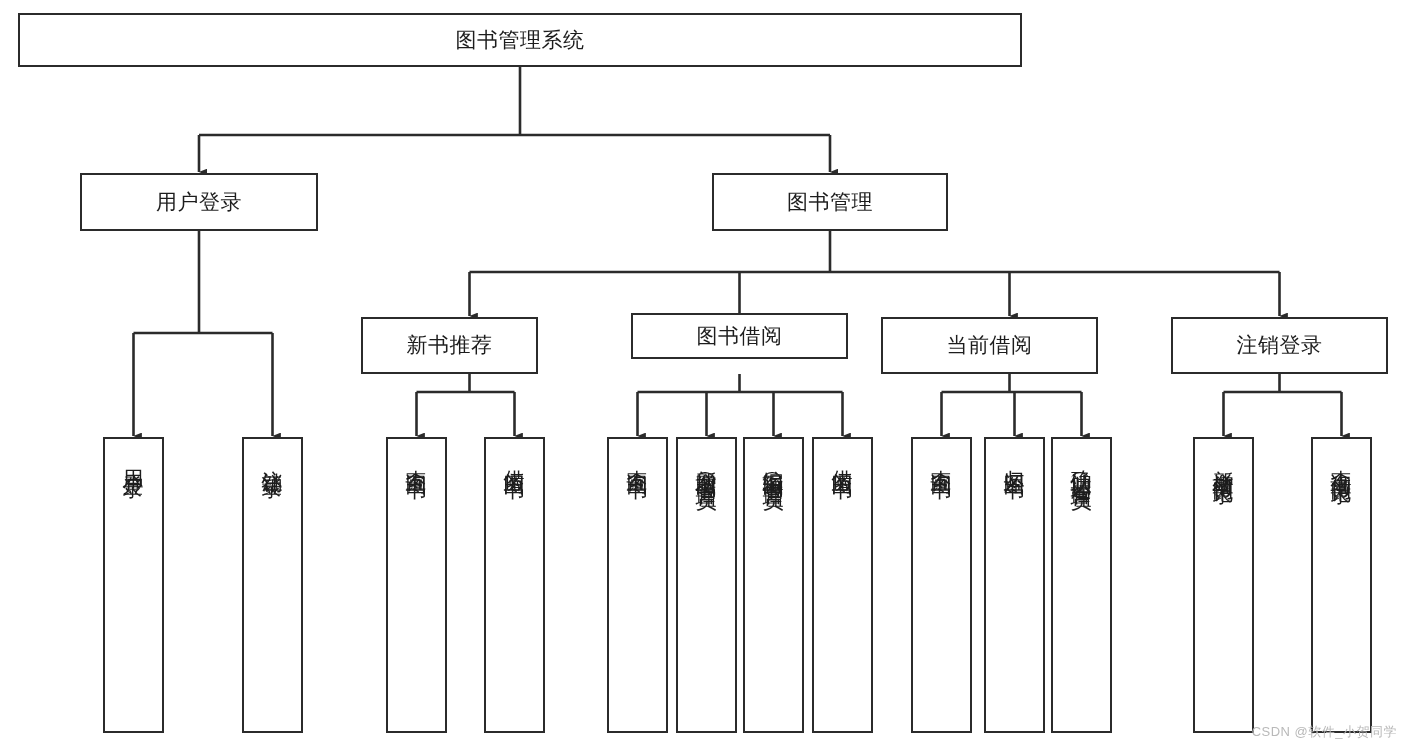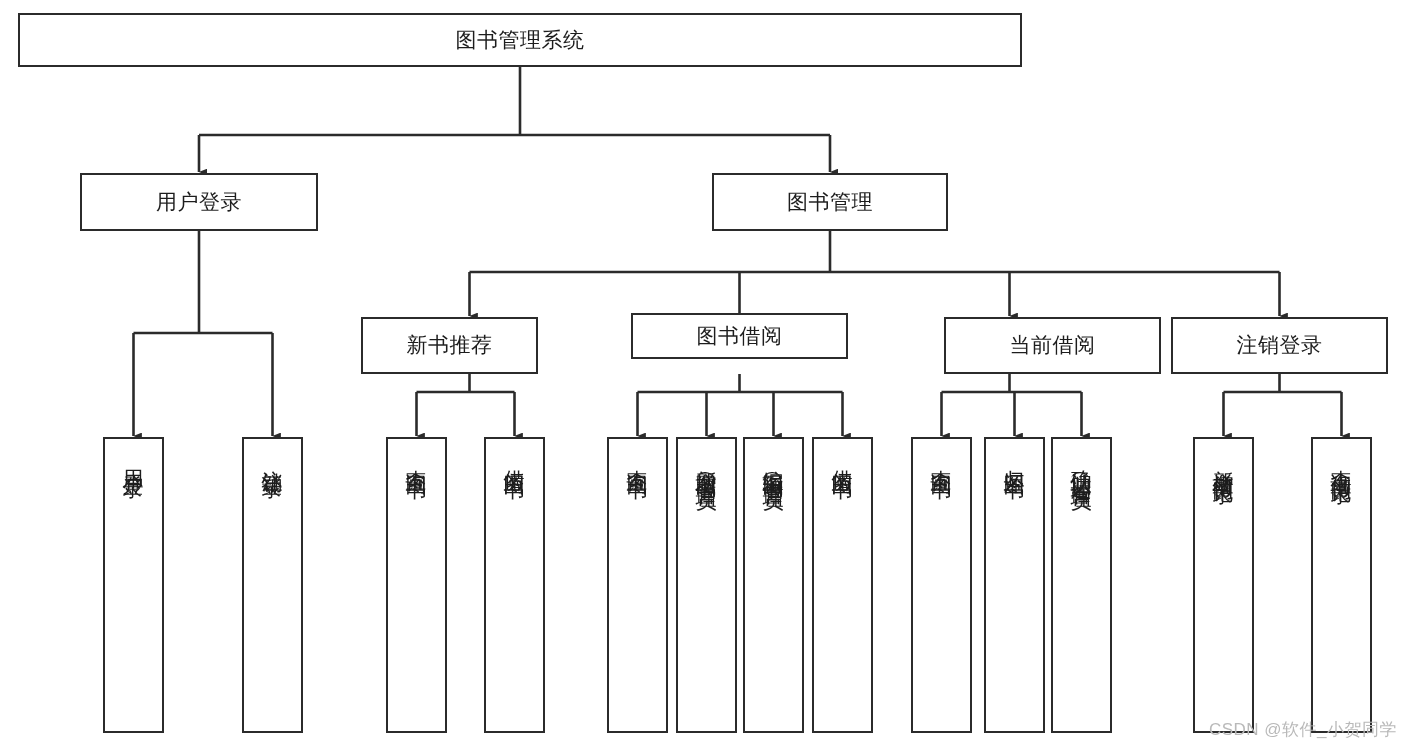--- a/index.html
+++ b/index.html
@@ -53,21 +53,21 @@
     text-orientation: upright;
     font-size: 21px;
     letter-spacing: 3px;
     line-height: 1;
     white-space: nowrap;
   }
   #watermark {
     position: absolute;
     right: 8px;
     bottom: 6px;
-    font-size: 17px;
+    font-size: 13px;
     color: #b9b9b9;
     letter-spacing: 0.5px;
     white-space: nowrap;
     pointer-events: none;
   }
 </style>
 </head>
 <body>
 
 <div id="diagram-root">
@@ -128,21 +128,21 @@
   </div>
 
   <div class="node h" style="left: 361px; top: 317px; width: 177px; height: 57px;">
     <span class="label">新书推荐</span>
   </div>
 
   <div class="node h" style="left: 631px; top: 313px; width: 217px; height: 46px; align-items: center;">
     <span class="label">图书借阅</span>
   </div>
 
-  <div class="node h" style="left: 944px; top: 317px; width: 217px; height: 57px;">
+  <div class="node h" style="left: 881px; top: 317px; width: 217px; height: 57px;">
     <span class="label">当前借阅</span>
   </div>
 
   <div class="node h" style="left: 1171px; top: 317px; width: 217px; height: 57px;">
     <span class="label">注销登录</span>
   </div>
 
   <div class="node v" style="left: 103px; top: 437px; width: 61px; height: 296px;">
     <span class="label">用户登录</span>
   </div>

